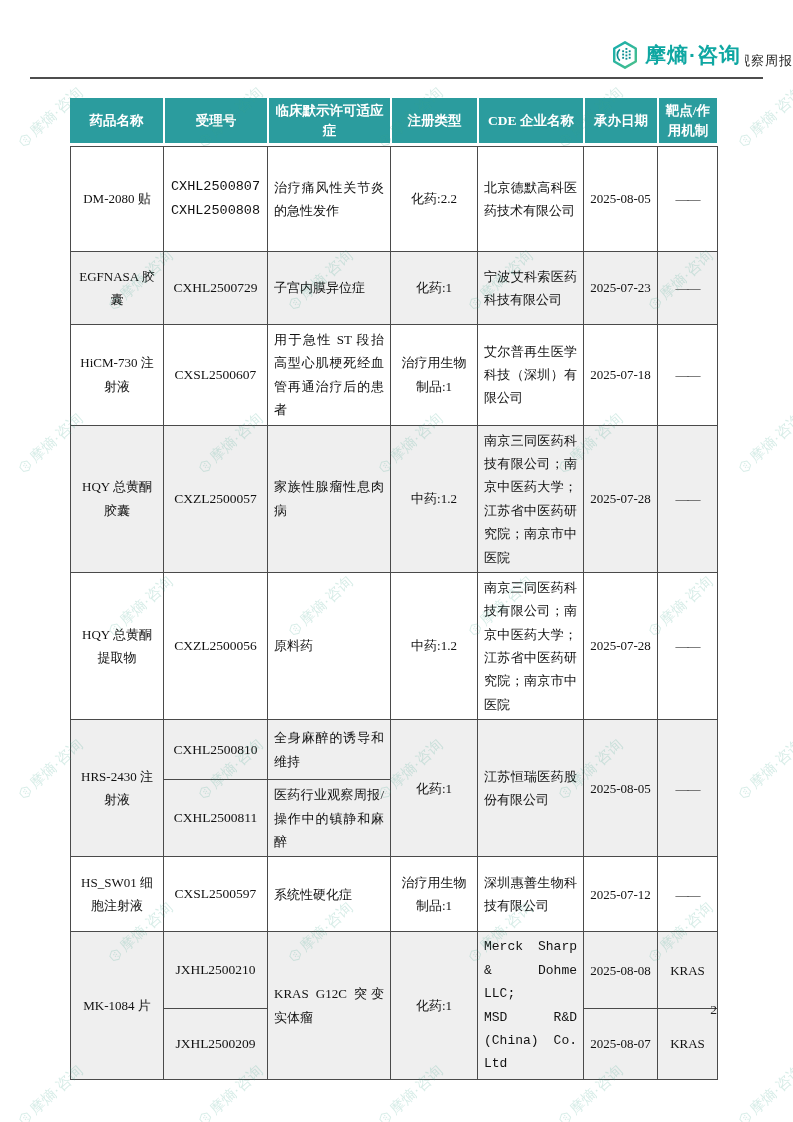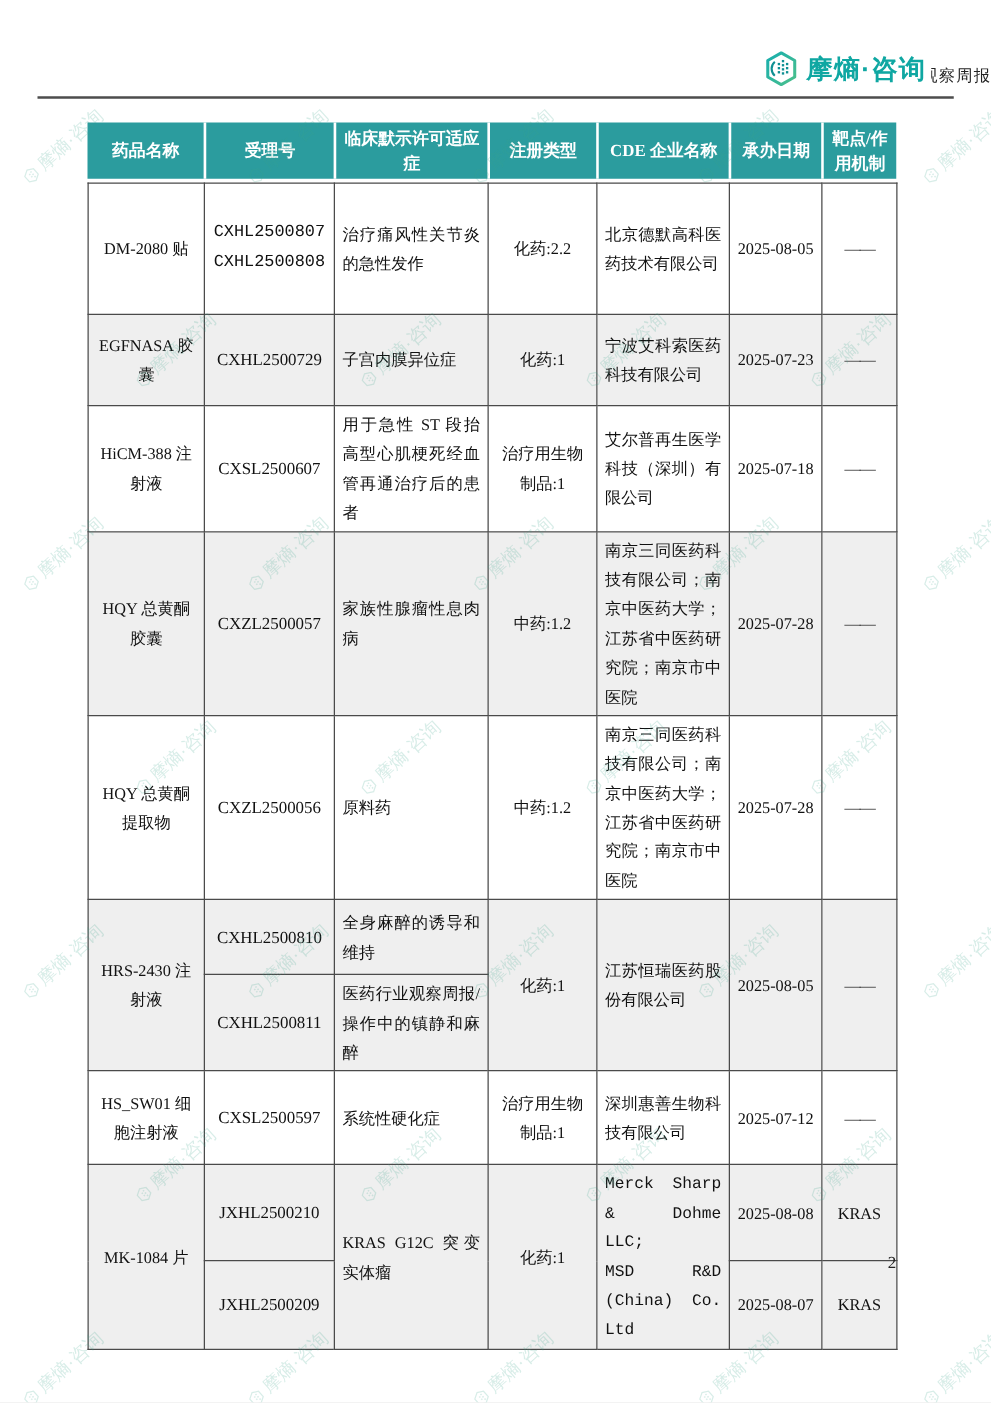--- a/index.html
+++ b/index.html
@@ -561,21 +561,21 @@
         <td class="c-center">EGFNASA 胶囊</td>
         <td class="acc">CXHL2500729</td>
         <td class="c-just">子宫内膜异位症</td>
         <td class="c-center">化药:1</td>
         <td class="c-just">宁波艾科索医药科技有限公司</td>
         <td class="c-center">2025-07-23</td>
         <td class="tgt">——</td>
       </tr>
 
       <tr class="rg-a" style="height:87px">
-        <td class="c-center">HiCM-388 注射液</td>
+        <td class="c-center">HiCM-730 注射液</td>
         <td class="acc">CXSL2500607</td>
         <td class="c-just">用于急性 ST 段抬高型心肌梗死经血管再通治疗后的患者</td>
         <td class="c-center">治疗用生物制品:1</td>
         <td class="c-just">艾尔普再生医学科技（深圳）有限公司</td>
         <td class="c-center">2025-07-18</td>
         <td class="tgt">——</td>
       </tr>
 
       <tr class="rg-b" style="height:128px">
         <td class="c-center">HQY 总黄酮胶囊</td>

